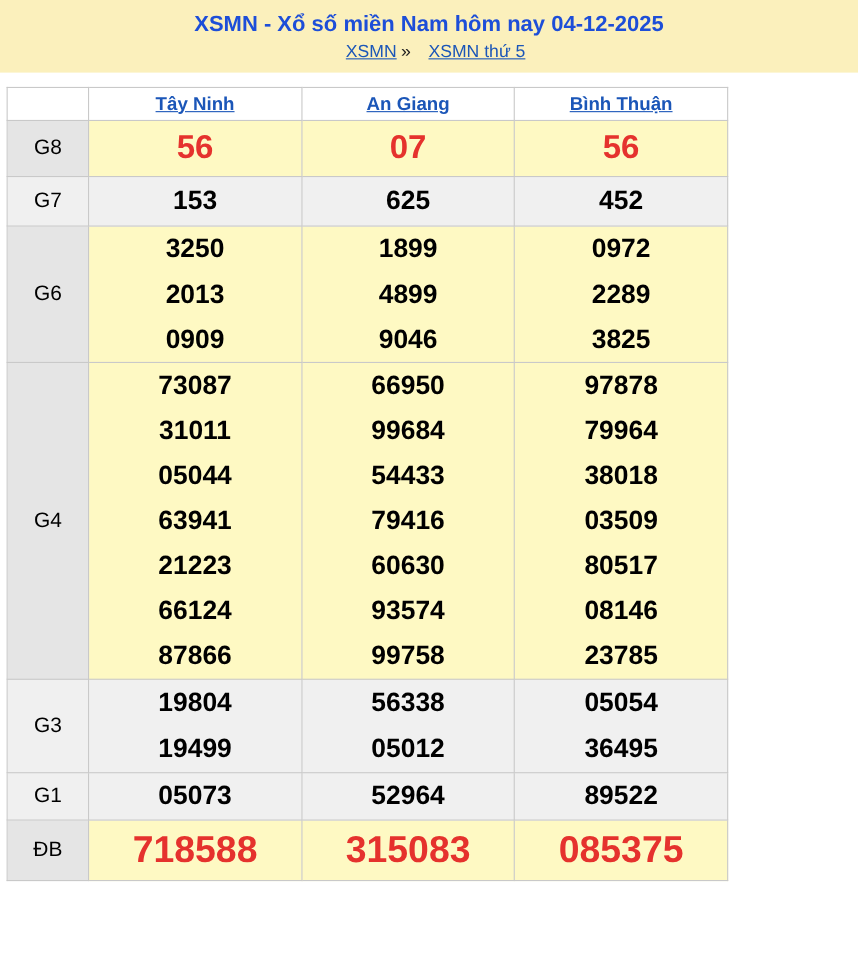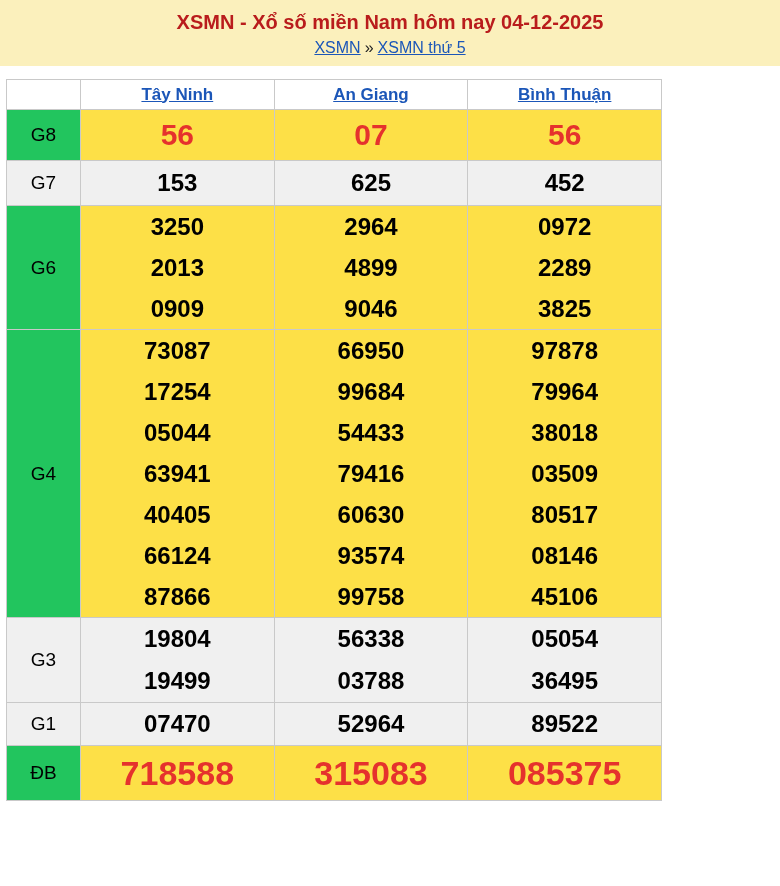--- a/index.html
+++ b/index.html
@@ -19,29 +19,30 @@
   }
   .page-header{
     background:var(--title-bg);
     text-align:center;
     padding:11px 0 9px 0;
   }
   .page-title{
     margin:0;
     font-size:20px;
     font-weight:bold;
-    color:#b91c1c;
+    color:#1d4ed8;
   }
   .breadcrumb{
     margin-top:5px;
     font-size:16px;
   }
   .breadcrumb a{
     color:var(--link-blue);
     text-decoration:underline;
+    margin-left:12px;
   }
   .breadcrumb .sep{
     color:#222;
     margin:0 4px;
   }
   table.results{
     border-collapse:collapse;
     table-layout:fixed;
     width:656px;
     margin:13px 6px 0 6px;
@@ -59,24 +60,24 @@
     font-weight:bold;
     background:#fff;
   }
   th.province a{
     color:var(--link-blue);
     text-decoration:underline;
   }
   td.prize-label{
     font-size:19px;
     font-weight:400;
-    background:#22c55e;
+    background:#e5e5e5;
   }
   tr.stripe td{background:var(--stripe-gray);}
-  td.prize-cell{background:#fde047;}
+  td.prize-cell{background:#fef9c3;}
   tr.stripe td.prize-cell{background:var(--stripe-gray);}
   .val-line{
     font-weight:bold;
     font-size:24px;
     line-height:41px;
     color:#000;
   }
   tr.row-g8 .val-line{font-size:30px;line-height:50px;color:var(--number-red);}
   tr.row-g7 .val-line{line-height:44px;}
   tr.row-g5 .val-line{line-height:41px;}
@@ -138,79 +139,79 @@
           </td>
         </tr>
         <tr class="row-g6">
           <td class="prize-label">G6</td>
           <td class="prize-cell">
             <div class="val-line">3250</div>
             <div class="val-line">2013</div>
             <div class="val-line">0909</div>
           </td>
           <td class="prize-cell">
-            <div class="val-line">2964</div>
+            <div class="val-line">1899</div>
             <div class="val-line">4899</div>
             <div class="val-line">9046</div>
           </td>
           <td class="prize-cell">
             <div class="val-line">0972</div>
             <div class="val-line">2289</div>
             <div class="val-line">3825</div>
           </td>
         </tr>
         <tr class="row-g4">
           <td class="prize-label">G4</td>
           <td class="prize-cell">
             <div class="val-line">73087</div>
-            <div class="val-line">17254</div>
+            <div class="val-line">31011</div>
             <div class="val-line">05044</div>
             <div class="val-line">63941</div>
-            <div class="val-line">40405</div>
+            <div class="val-line">21223</div>
             <div class="val-line">66124</div>
             <div class="val-line">87866</div>
           </td>
           <td class="prize-cell">
             <div class="val-line">66950</div>
             <div class="val-line">99684</div>
             <div class="val-line">54433</div>
             <div class="val-line">79416</div>
             <div class="val-line">60630</div>
             <div class="val-line">93574</div>
             <div class="val-line">99758</div>
           </td>
           <td class="prize-cell">
             <div class="val-line">97878</div>
             <div class="val-line">79964</div>
             <div class="val-line">38018</div>
             <div class="val-line">03509</div>
             <div class="val-line">80517</div>
             <div class="val-line">08146</div>
-            <div class="val-line">45106</div>
+            <div class="val-line">23785</div>
           </td>
         </tr>
         <tr class="row-g3 stripe">
           <td class="prize-label">G3</td>
           <td class="prize-cell">
             <div class="val-line">19804</div>
             <div class="val-line">19499</div>
           </td>
           <td class="prize-cell">
             <div class="val-line">56338</div>
-            <div class="val-line">03788</div>
+            <div class="val-line">05012</div>
           </td>
           <td class="prize-cell">
             <div class="val-line">05054</div>
             <div class="val-line">36495</div>
           </td>
         </tr>
         <tr class="row-g1 stripe">
           <td class="prize-label">G1</td>
           <td class="prize-cell">
-            <div class="val-line">07470</div>
+            <div class="val-line">05073</div>
           </td>
           <td class="prize-cell">
             <div class="val-line">52964</div>
           </td>
           <td class="prize-cell">
             <div class="val-line">89522</div>
           </td>
         </tr>
         <tr class="row-db">
           <td class="prize-label">ĐB</td>

